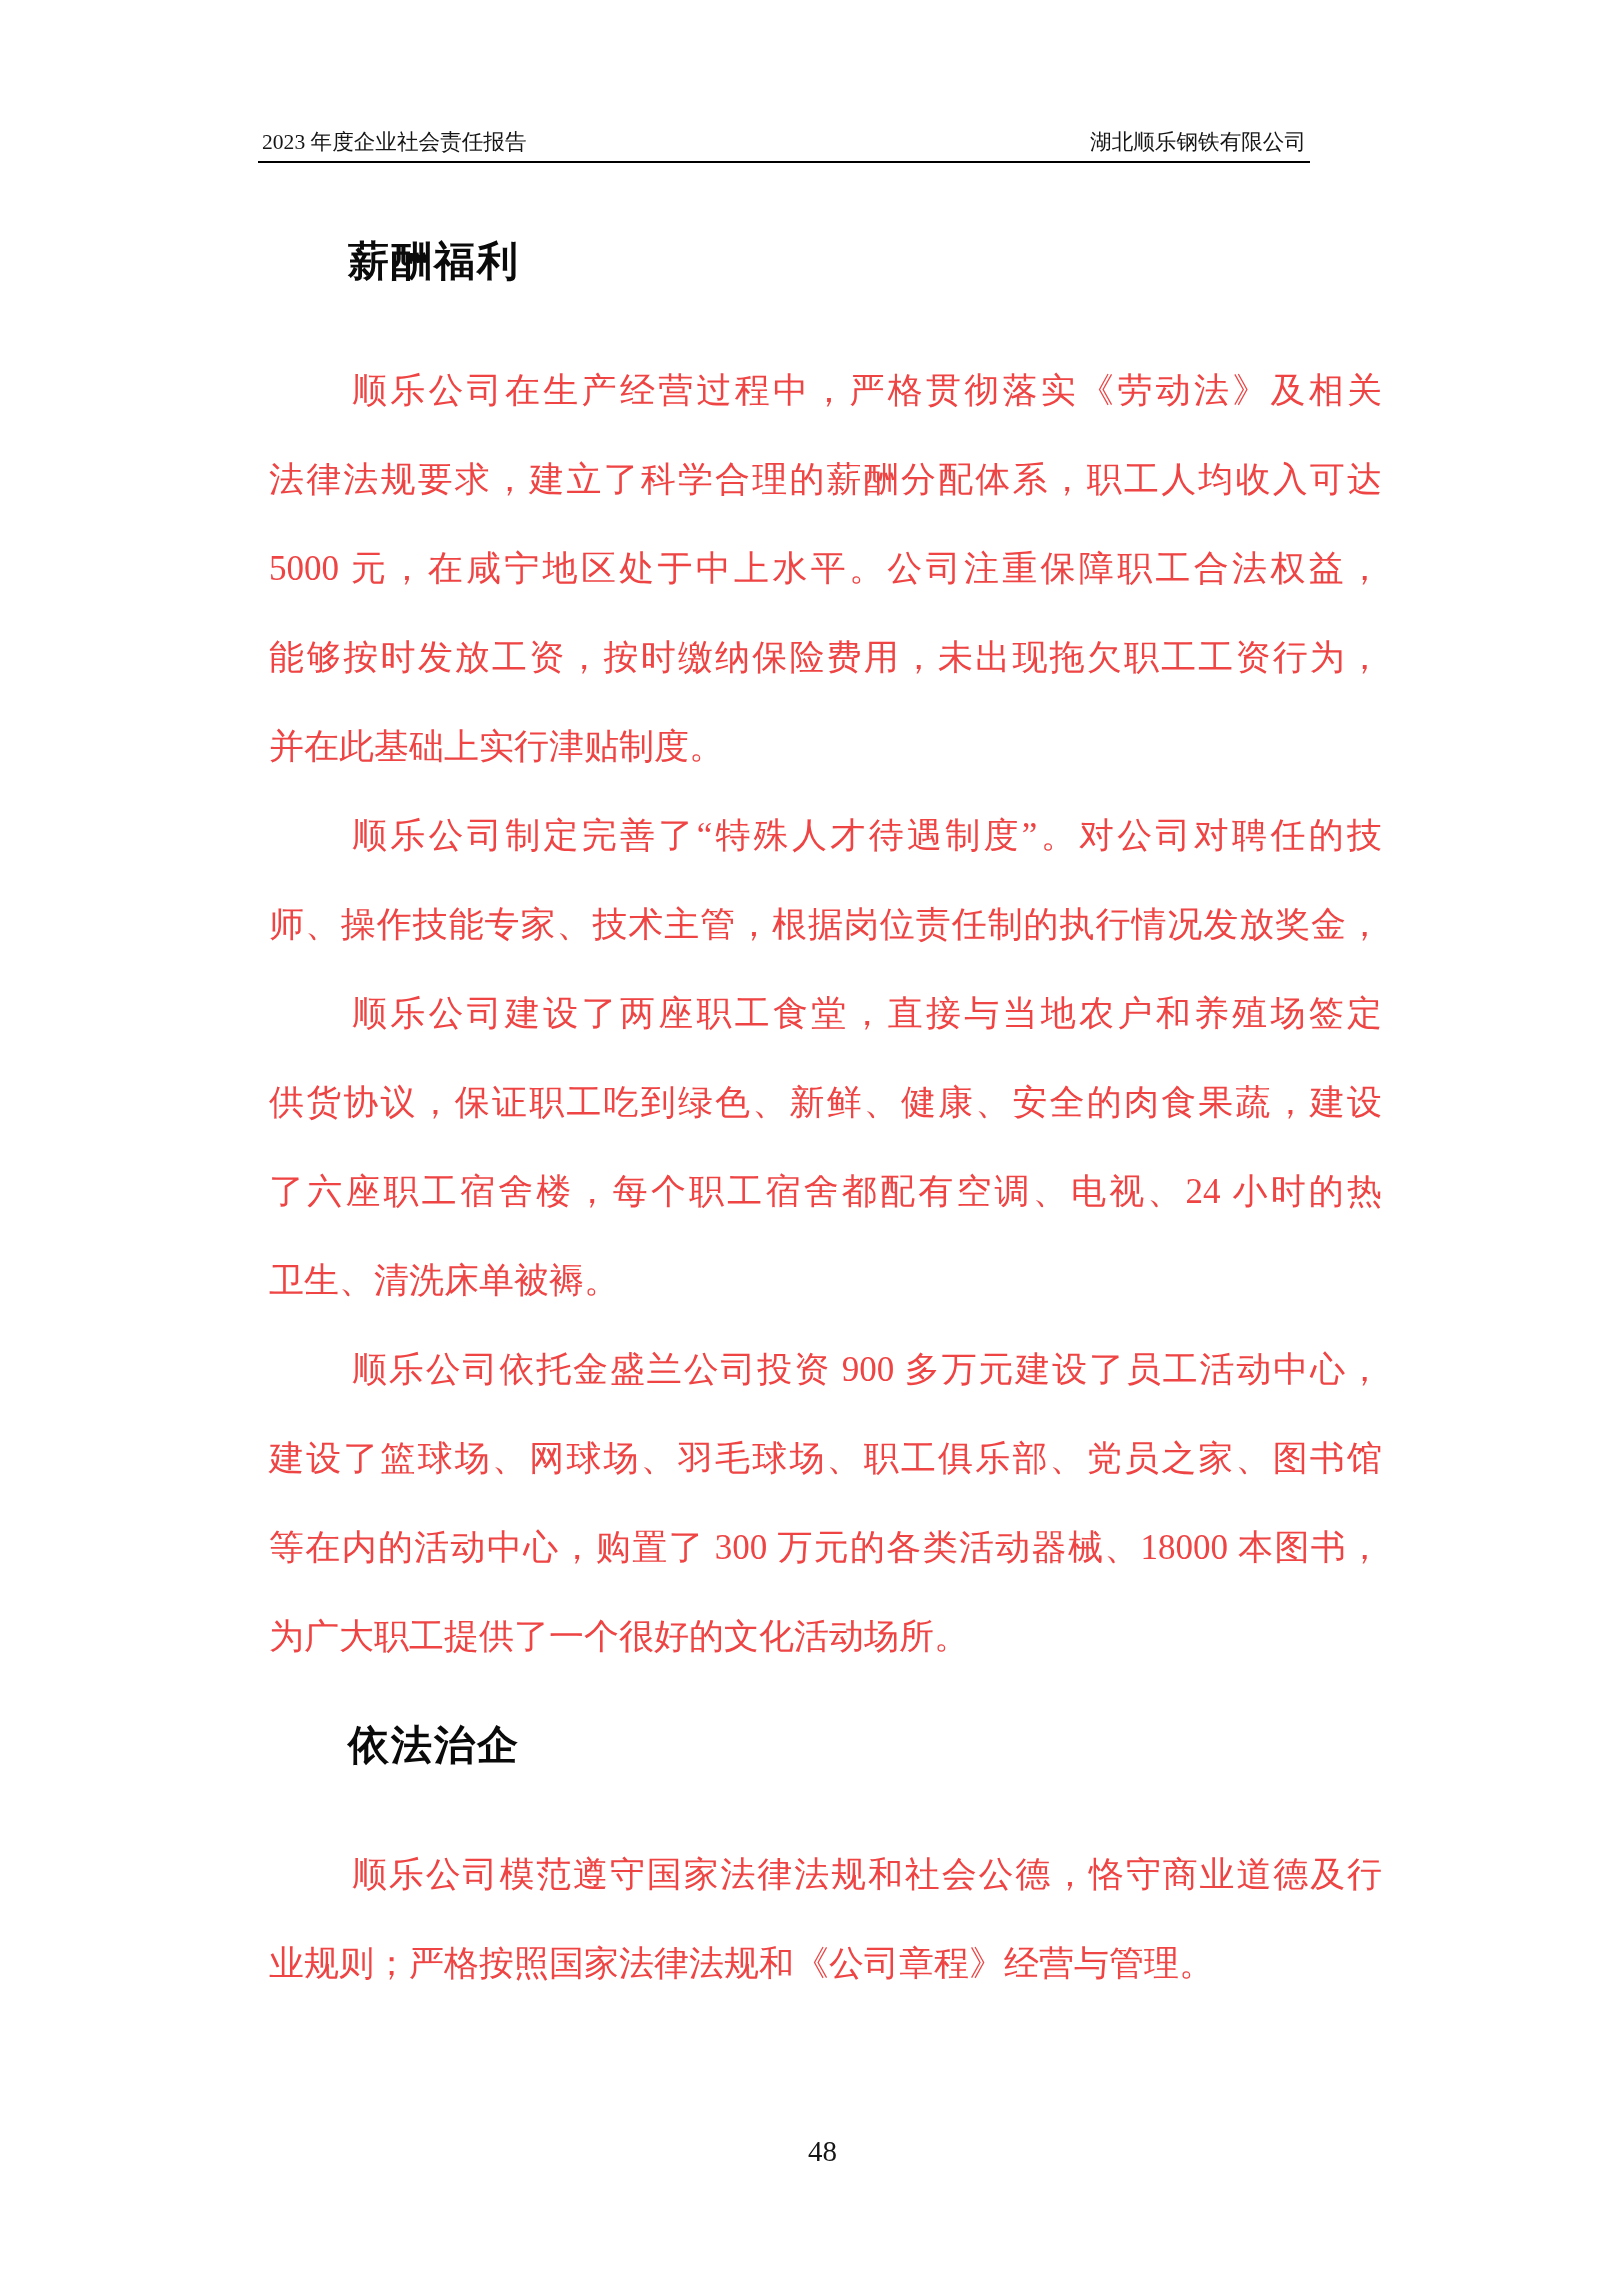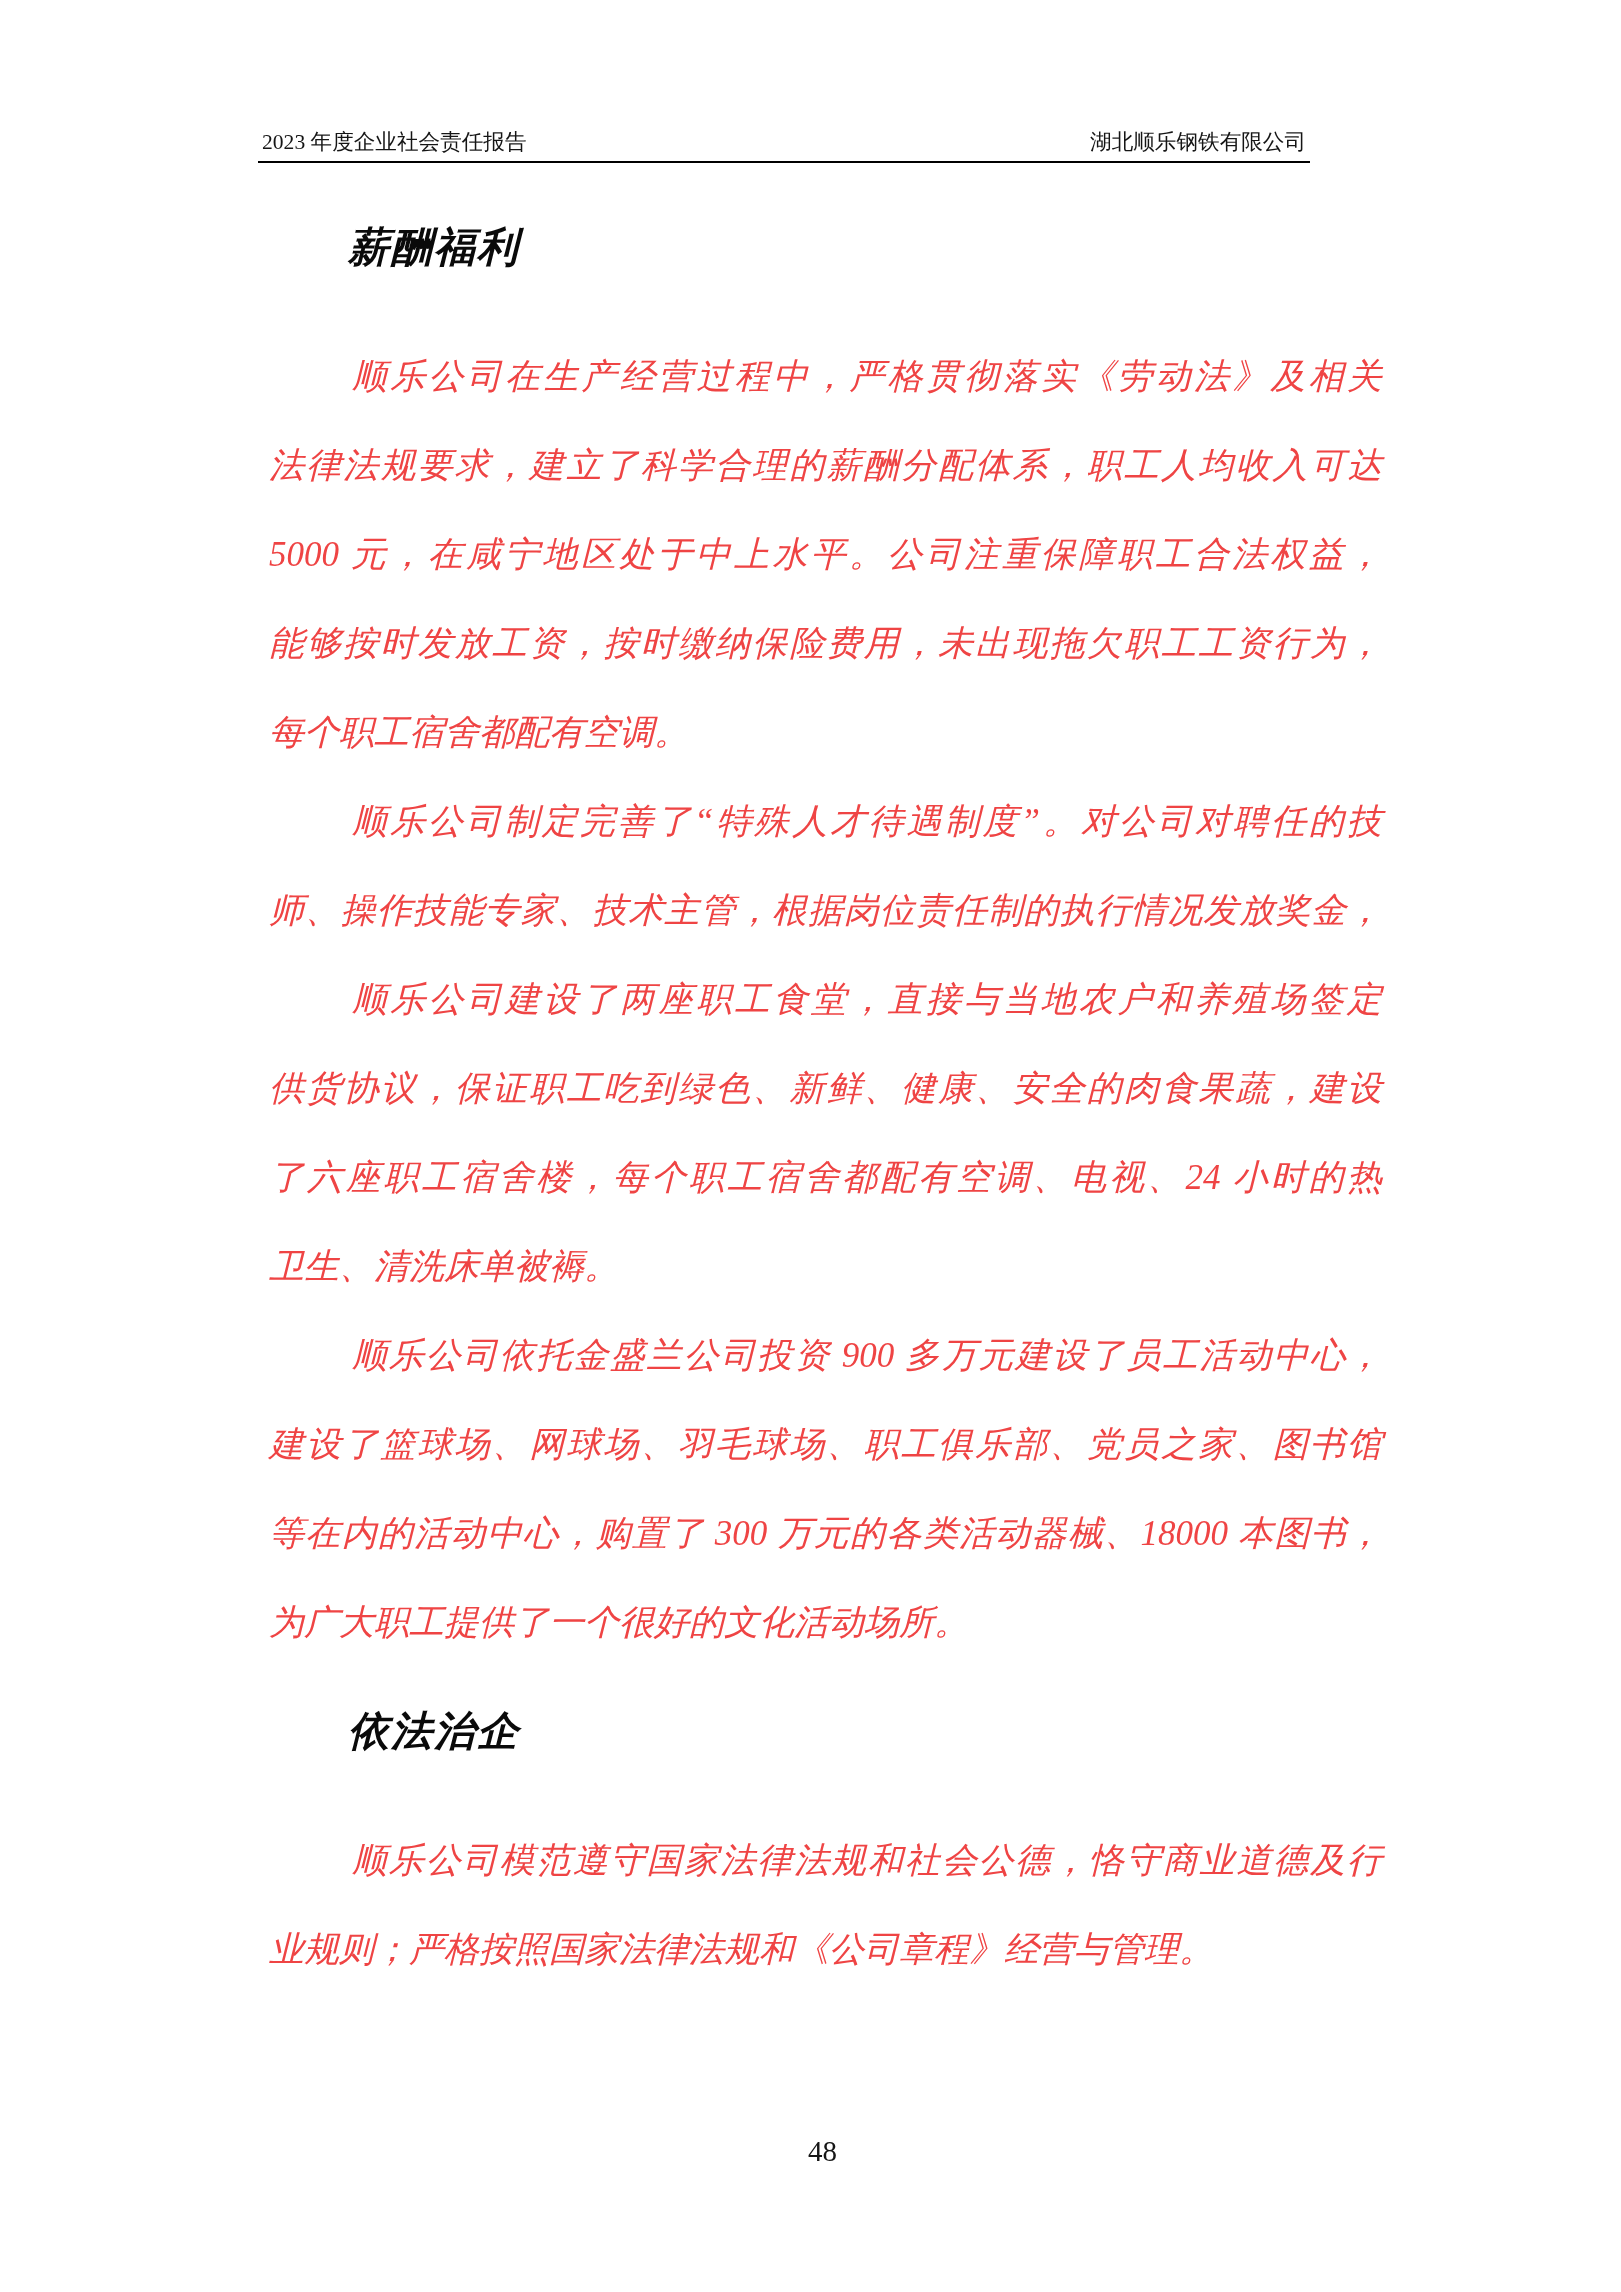--- a/index.html
+++ b/index.html
@@ -24,23 +24,22 @@
     display: flex;
     justify-content: space-between;
     align-items: flex-end;
     font-size: 21.6px;
     line-height: 29px;
     color: #151515;
   }
   
   .content {
     position: absolute;
-    left: 245px; top: 0;
+    left: 245px; top: 14px;
     width: 1129px;
-    font-style: italic;
   }
   .section-heading {
     font-family: "Liberation Sans", "DejaVu Sans", sans-serif;
     font-weight: bold;
     font-size: 41px;
     line-height: 51px;
     padding-left: 83px;
     color: #0a0a0a;
     letter-spacing: 2px;
   }
@@ -77,21 +76,21 @@
     <span>湖北顺乐钢铁有限公司</span>
   </div>
 
   <div class="content" id="content">
       <div class="section-heading">薪酬福利</div>
       <div class="paragraph">
         <div class="body-line first">顺乐公司在生产经营过程中，严格贯彻落实《劳动法》及相关</div>
         <div class="body-line">法律法规要求，建立了科学合理的薪酬分配体系，职工人均收入可达</div>
         <div class="body-line">5000 元，在咸宁地区处于中上水平。公司注重保障职工合法权益，</div>
         <div class="body-line">能够按时发放工资，按时缴纳保险费用，未出现拖欠职工工资行为，</div>
-        <div class="body-line last">每个职工宿舍都配有空调。</div>
+        <div class="body-line last">并在此基础上实行津贴制度。</div>
       </div>
       <div class="paragraph">
         <div class="body-line first">顺乐公司制定完善了“特殊人才待遇制度”。对公司对聘任的技</div>
         <div class="body-line">师、操作技能专家、技术主管，根据岗位责任制的执行情况发放奖金，</div>
       </div>
       <div class="paragraph">
         <div class="body-line first">顺乐公司建设了两座职工食堂，直接与当地农户和养殖场签定</div>
         <div class="body-line">供货协议，保证职工吃到绿色、新鲜、健康、安全的肉食果蔬，建设</div>
         <div class="body-line">了六座职工宿舍楼，每个职工宿舍都配有空调、电视、24 小时的热</div>
         <div class="body-line last">卫生、清洗床单被褥。</div>

